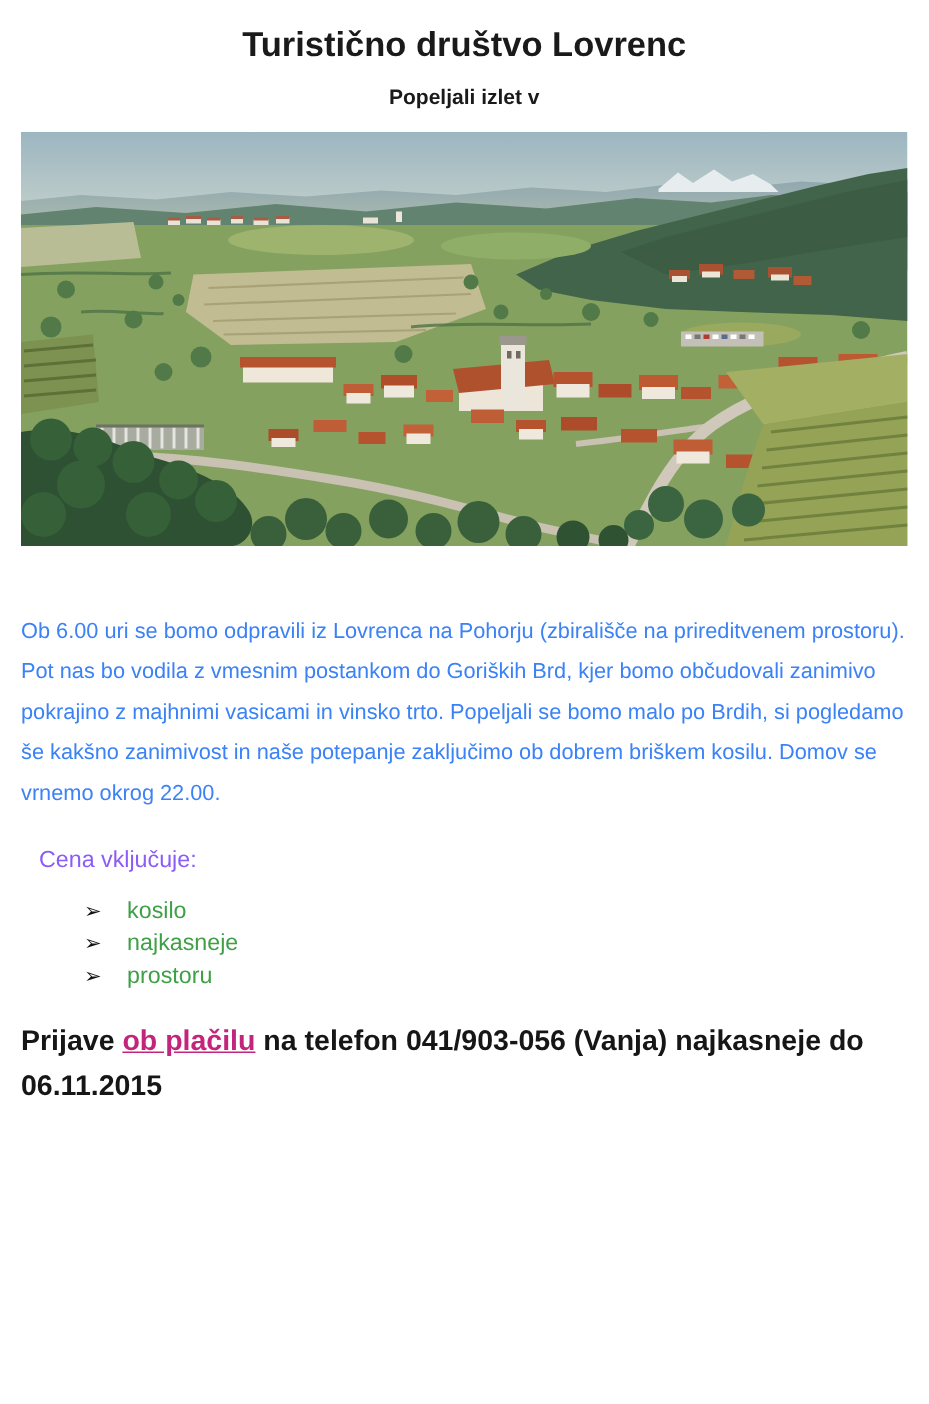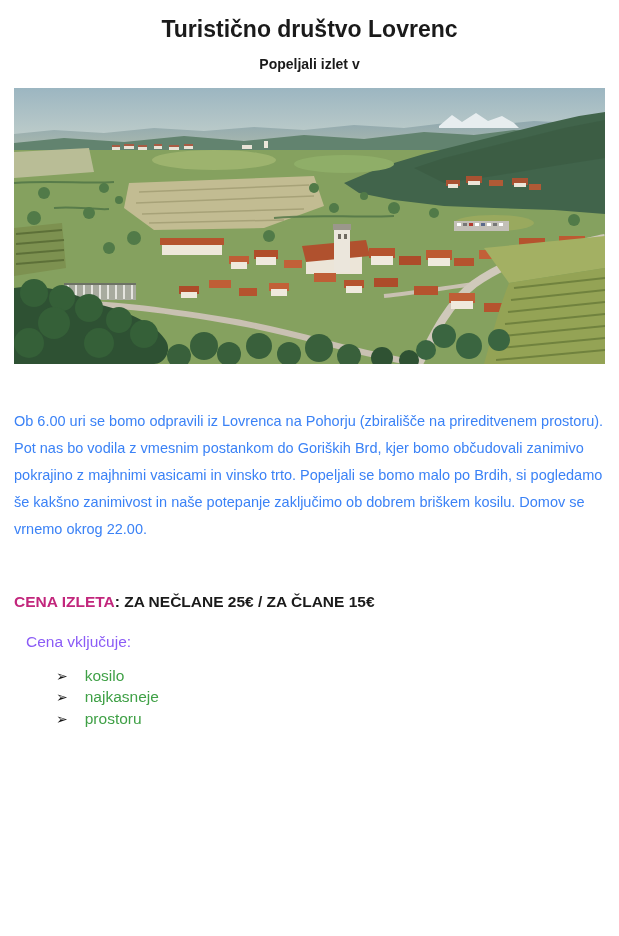--- a/index.html
+++ b/index.html
@@ -249,33 +249,33 @@
       </g>
       <g fill="#2f5233">
         <circle cx="368" cy="270" r="11"></circle>
           <circle cx="395" cy="272" r="10"></circle>
       </g>
     </svg>
   </figure>
 
   <p class="body-par">Ob 6.00 uri se bomo odpravili iz Lovrenca na Pohorju (zbirališče na prireditvenem prostoru). Pot nas bo vodila z vmesnim postankom do Goriških Brd, kjer bomo občudovali zanimivo pokrajino z majhnimi vasicami in vinsko trto. Popeljali se bomo malo po Brdih, si pogledamo še kakšno zanimivost in naše potepanje zaključimo ob dobrem briškem kosilu. Domov se vrnemo okrog 22.00.</p>
 
-  <p class="price-line"><span class="pink">CENA IZLETA</span><span>: ZA NEČLANE 25€ / ZA ČLANE 15€</span></p>
 
   <p class="includes-label">Cena vključuje:</p>
 
   <ul class="includes">
     <li>
         <span class="bullet">➢</span>
         <span>kosilo</span>
       </li>
     <li>
         <span class="bullet">➢</span>
         <span>najkasneje</span>
       </li>
     <li>
         <span class="bullet">➢</span>
         <span>prostoru</span>
       </li>
   </ul>
 
+  <p class="reg-line"><span>Prijave </span><span class="highlight">ob plačilu</span><span> na telefon 041/903-056 (Vanja) najkasneje do 06.11.2015</span></p>
 
 </div>
 
 </body></html>

